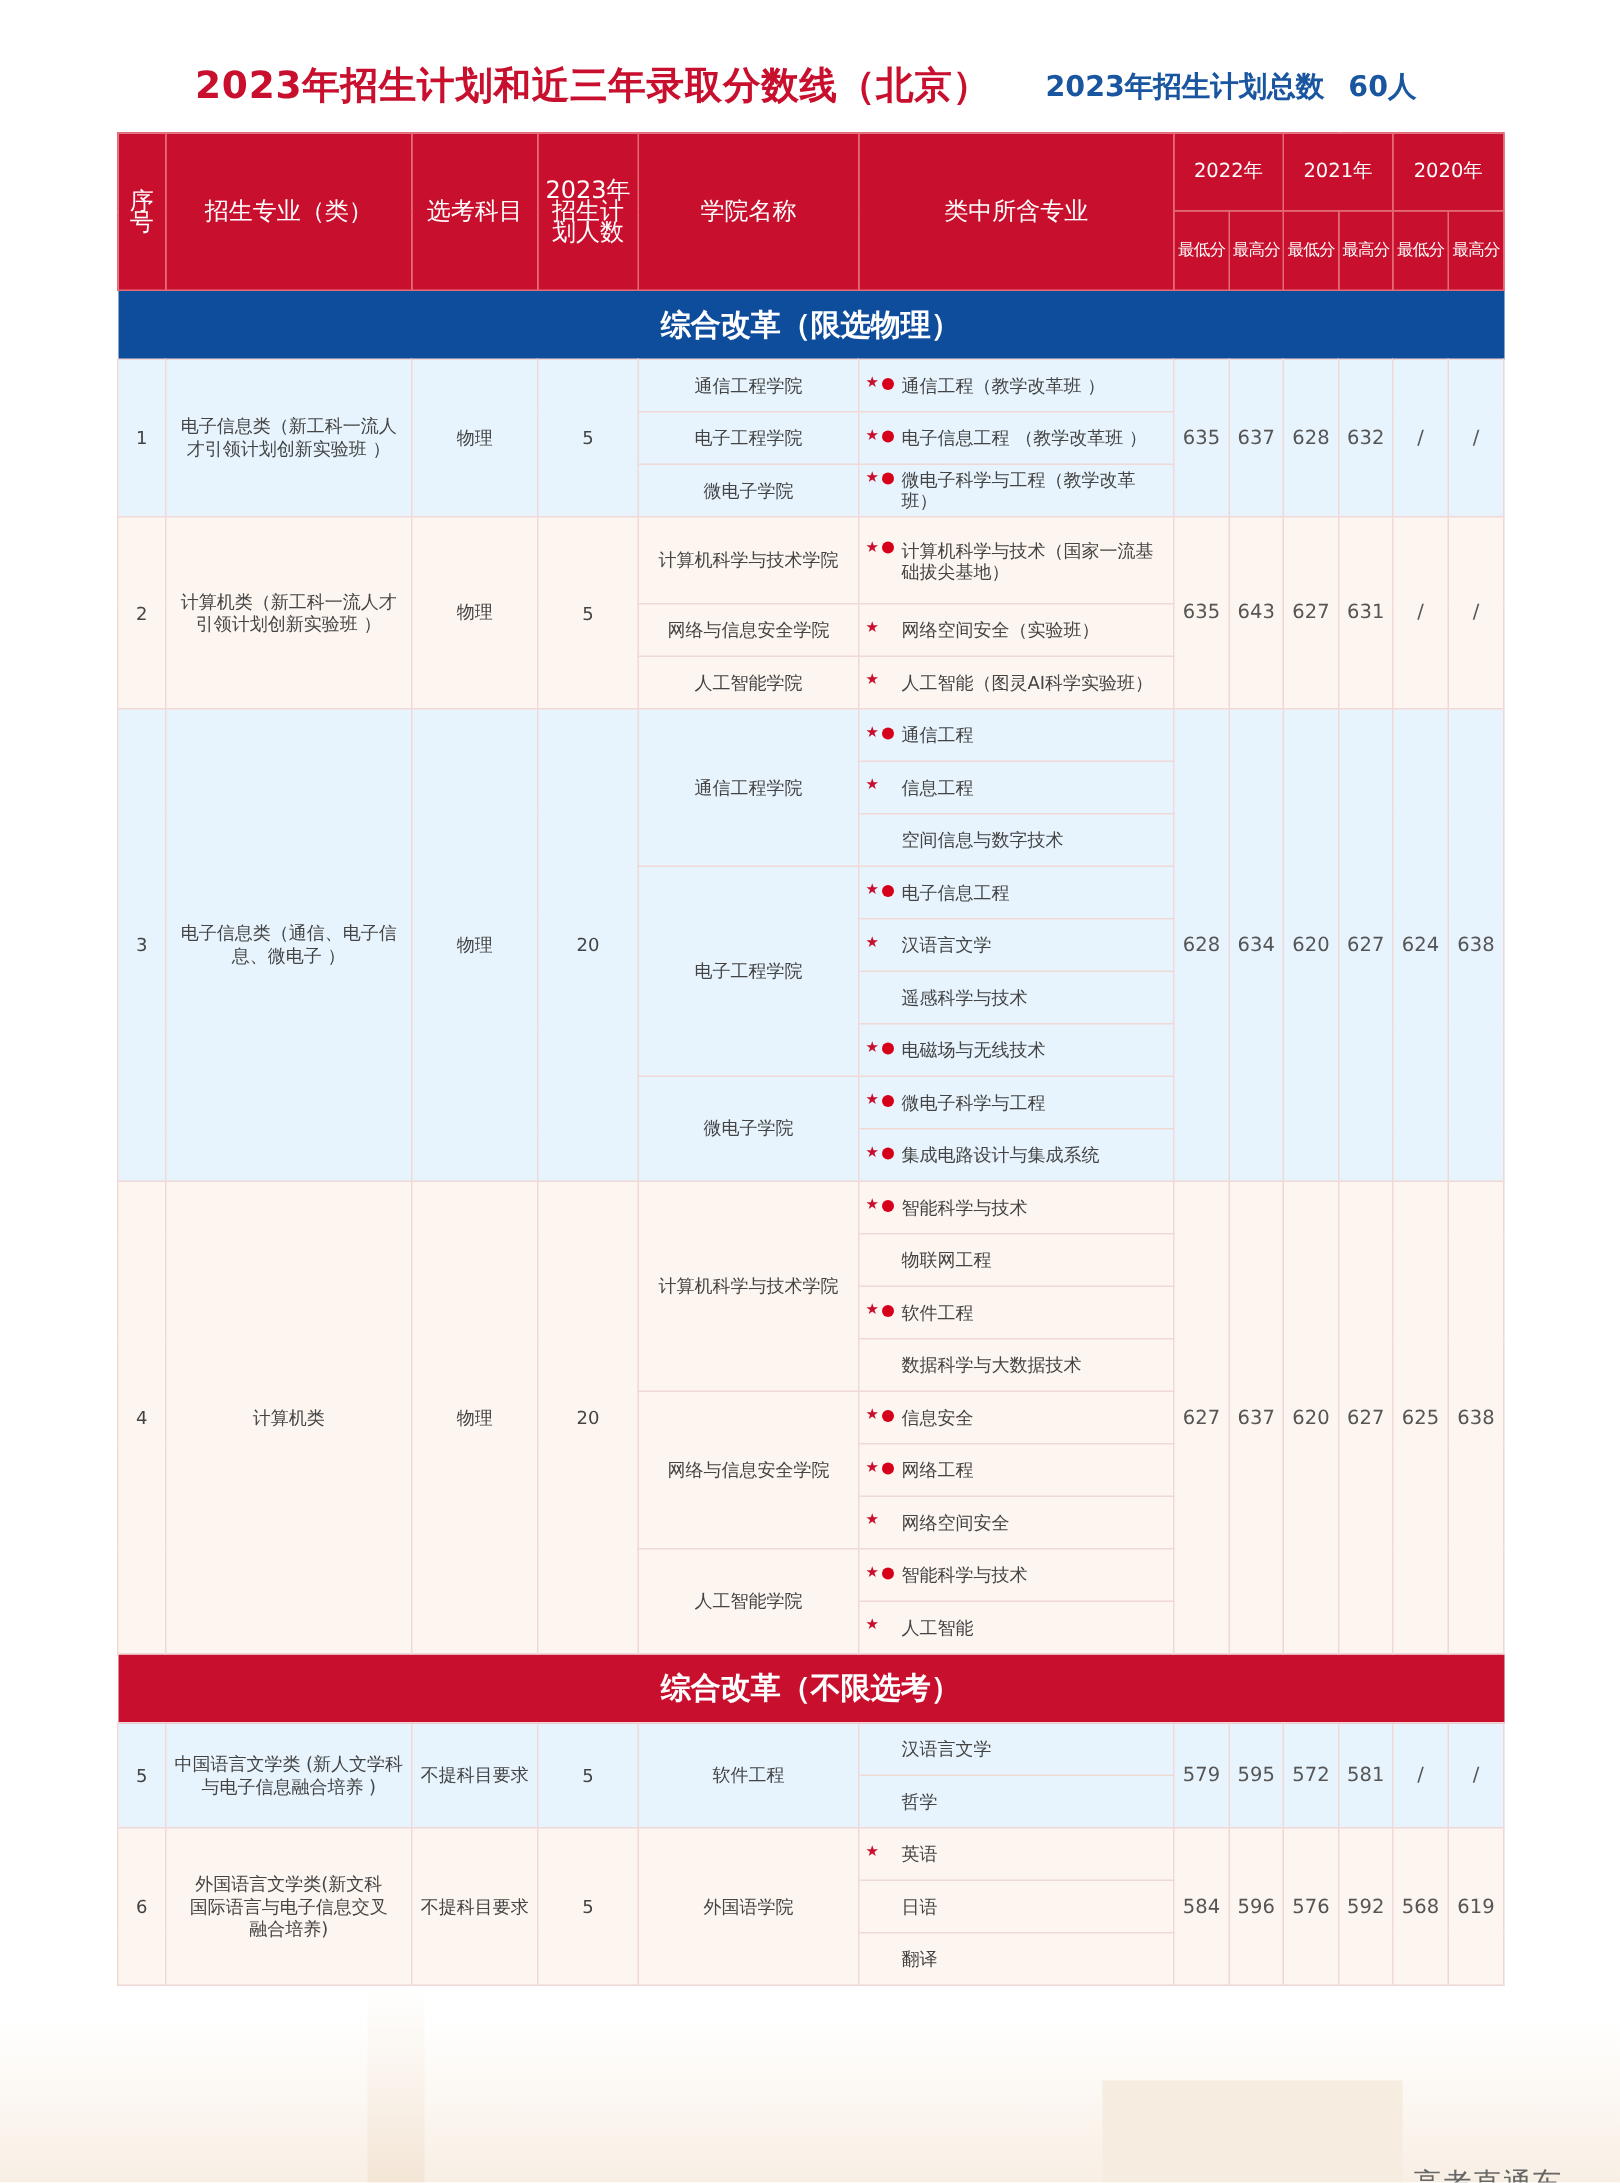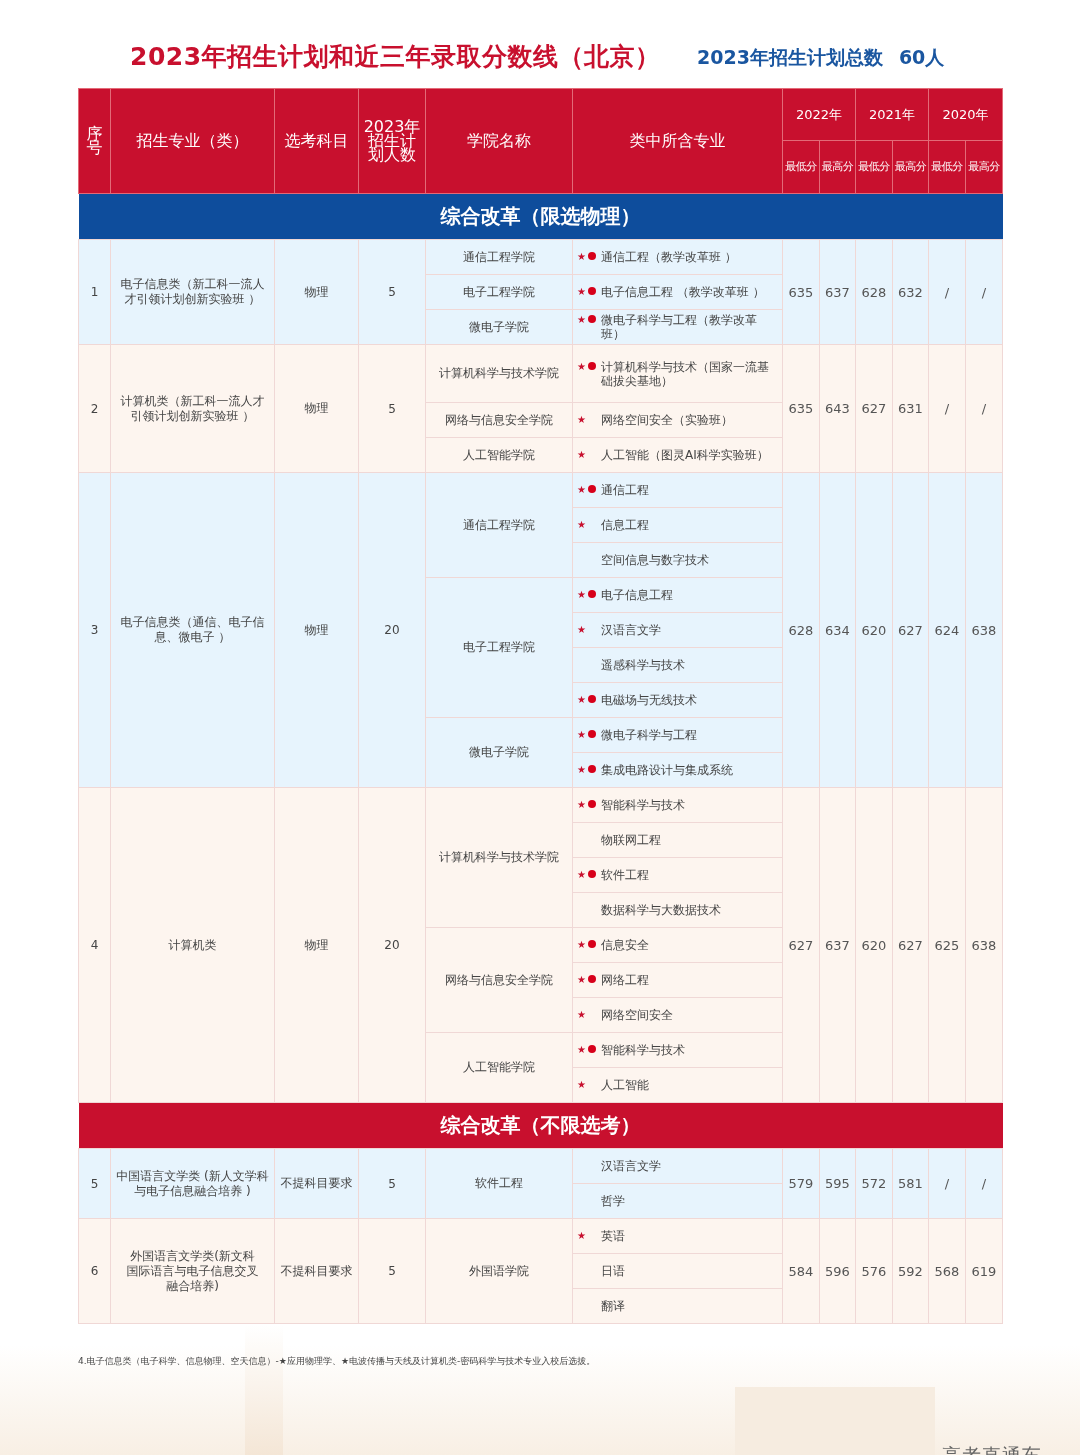--- a/index.html
+++ b/index.html
@@ -252,16 +252,15 @@
     <tr class="p" style="height:35px">
         <td class="major"><span class="mk"></span><span class="t">日语</span></td>
       </tr>
     <tr class="p" style="height:35px">
         <td class="major"><span class="mk"></span><span class="t">翻译</span></td>
       </tr>
   </tbody>
 </table>
 
 <div class="notes">
-  <div>4.电子信息类（电子科学、信息物理、空天信息）-★应用物理学、★电波传播与天线及计算机类-密码科学与技术专业入校后选拔。</div>
 </div>
 
 <div class="watermark">高考直通车</div>
 
 </body></html>

